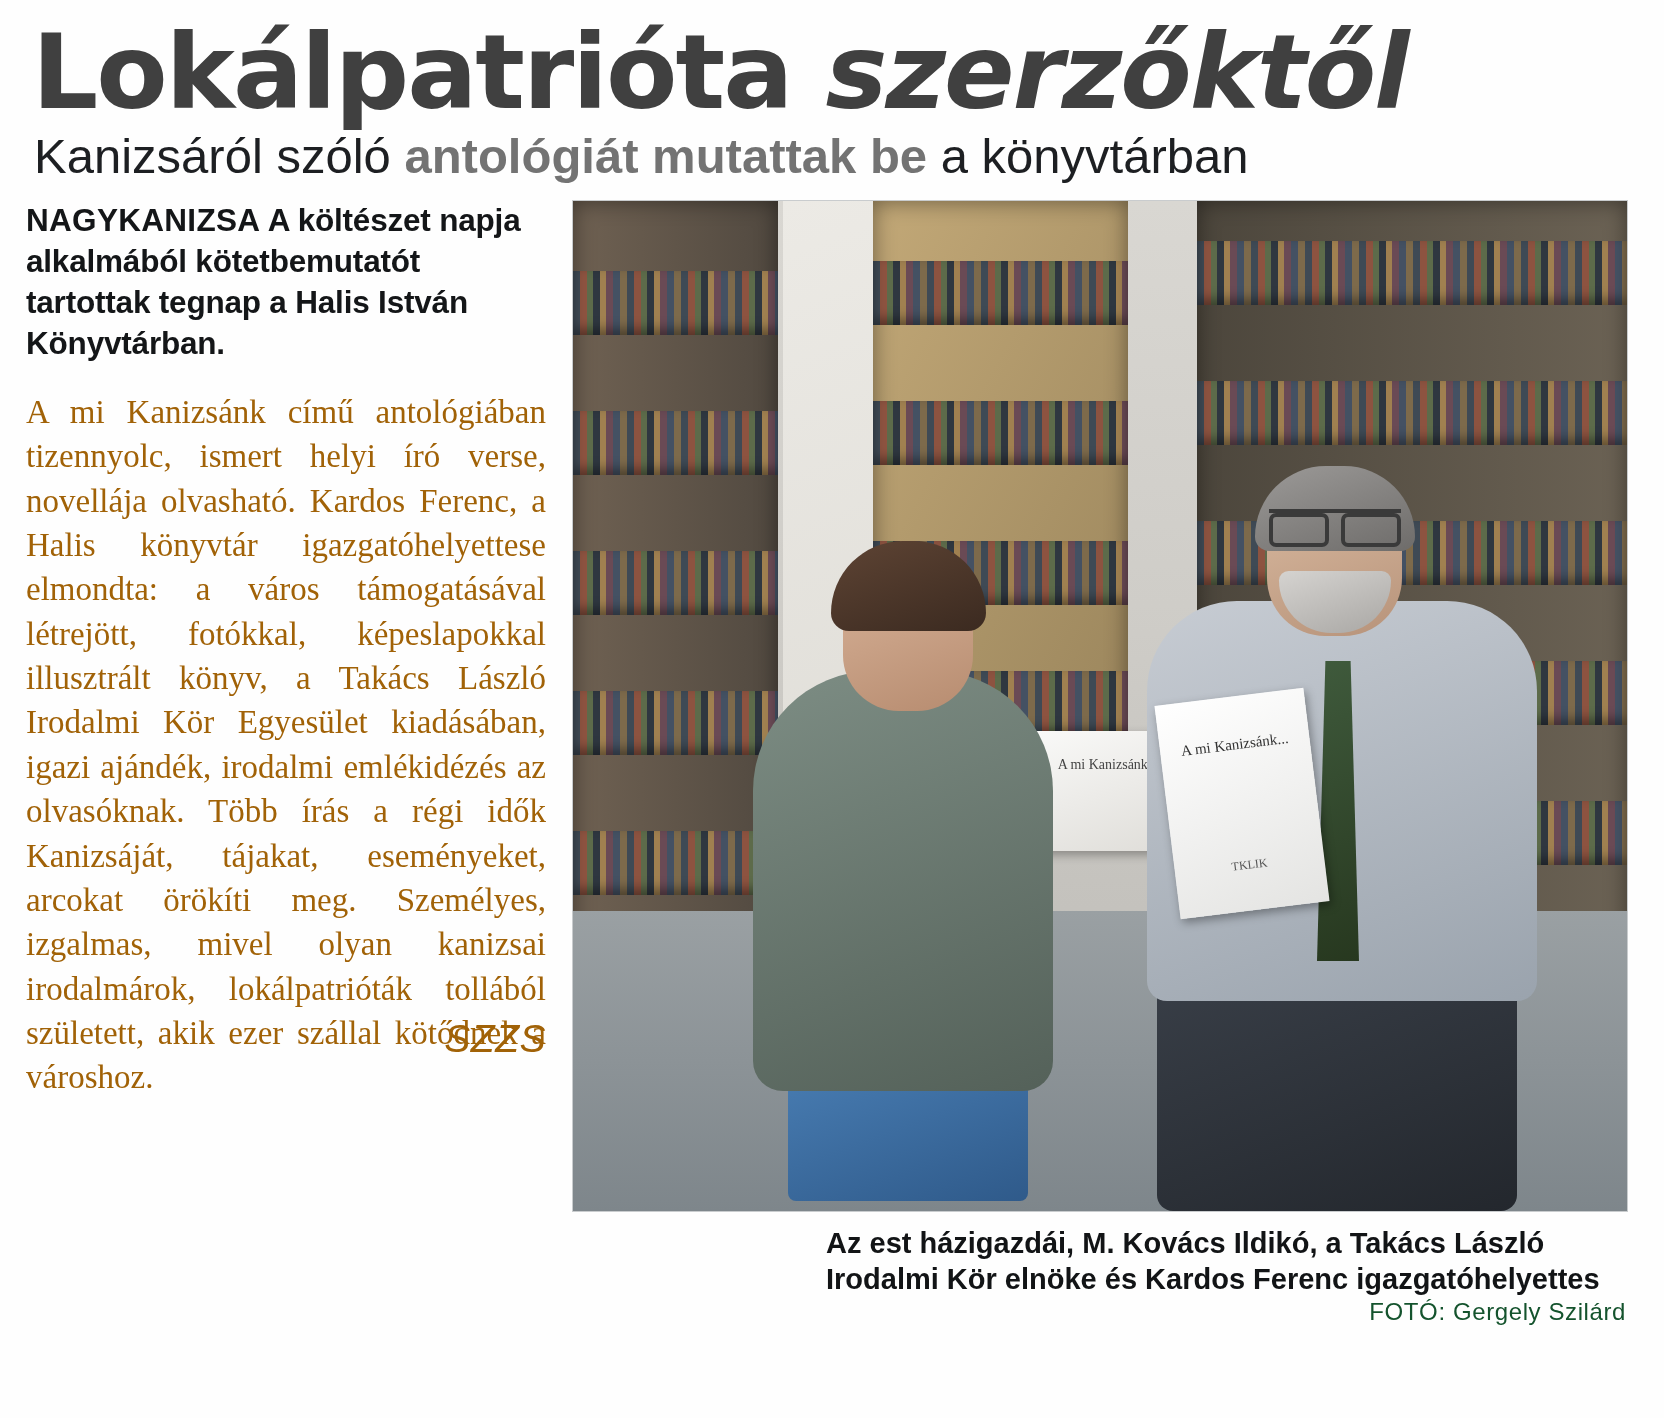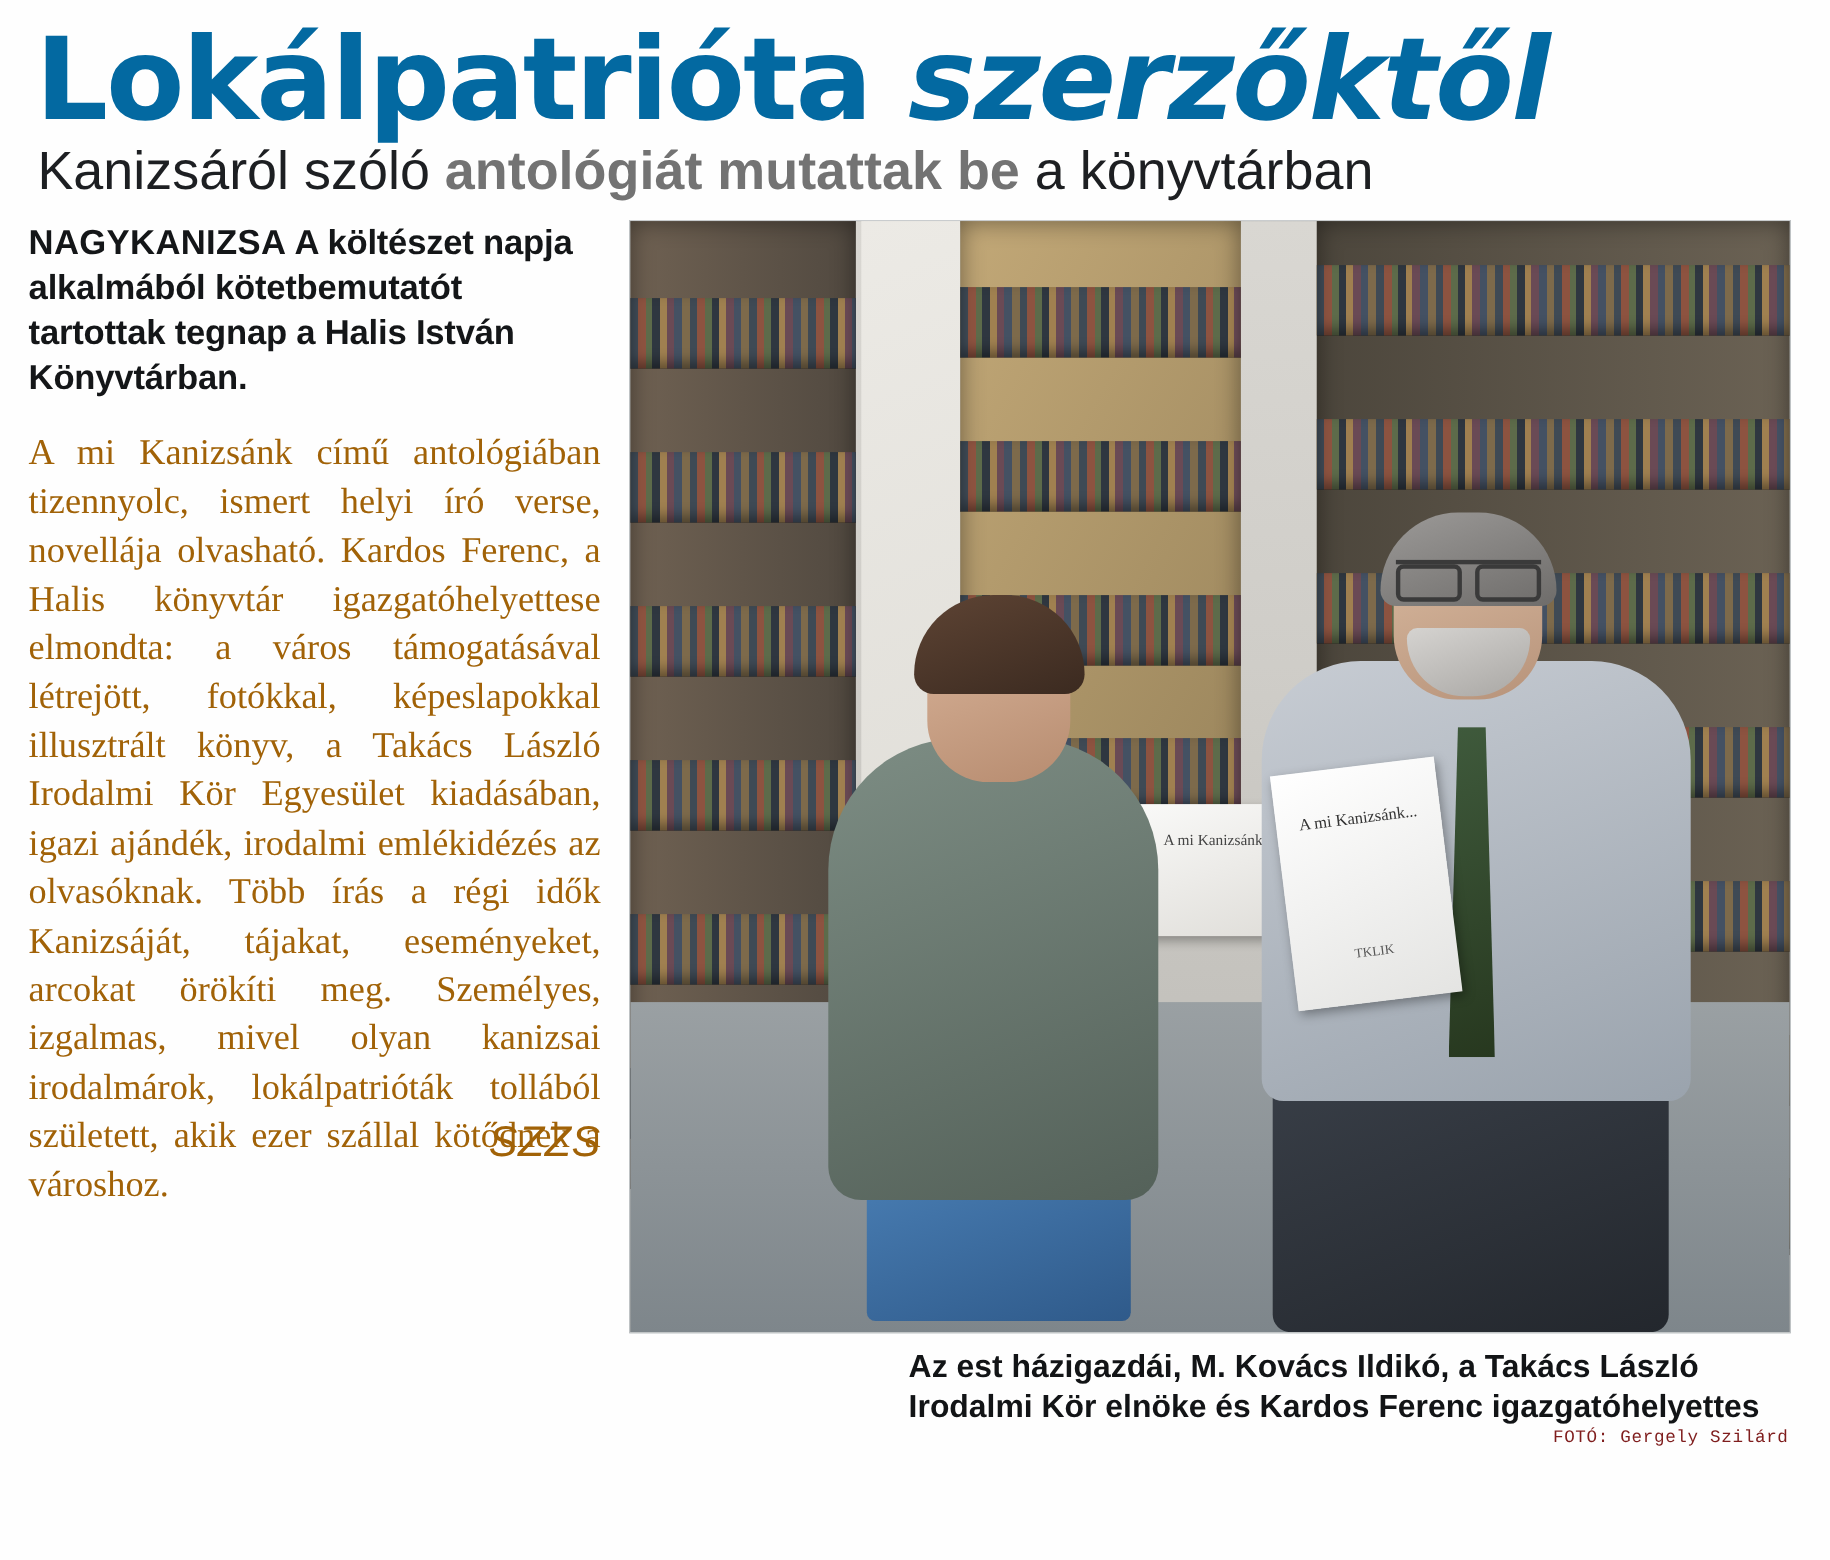--- a/index.html
+++ b/index.html
@@ -24,21 +24,21 @@
     background: #fefefe;
   }
 
   
   .headline {
     font-family: "DejaVu Sans", sans-serif;
     font-weight: bold;
     font-size: 104px;
     line-height: 1.04;
     letter-spacing: -2px;
-    color: #0369a1;
+    color: #404040;
     margin: 0 0 4px 6px;
     white-space: nowrap;
   }
   .headline .italic-part {
     font-style: italic;
   }
 
   .subhead {
     font-family: "Liberation Sans", sans-serif;
     font-weight: normal;
@@ -268,24 +268,24 @@
   }
   .caption-text {
     font-family: "Liberation Sans", sans-serif;
     font-weight: bold;
     font-size: 29px;
     line-height: 1.24;
     color: #121416;
     max-width: 800px;
   }
   .photo-credit {
-    font-family: Liberation Mono, monospace;
-    font-size: 16px;
+    font-family: Liberation Sans, sans-serif;
+    font-size: 24px;
     letter-spacing: 0.6px;
-    color: #7f1d1d;
+    color: #14532d;
     white-space: nowrap;
     padding-bottom: 2px;
   }
   .photo-credit .credit-label { text-transform: uppercase; }
 </style>
 </head>
 <body>
 
 <div class="page">
 

